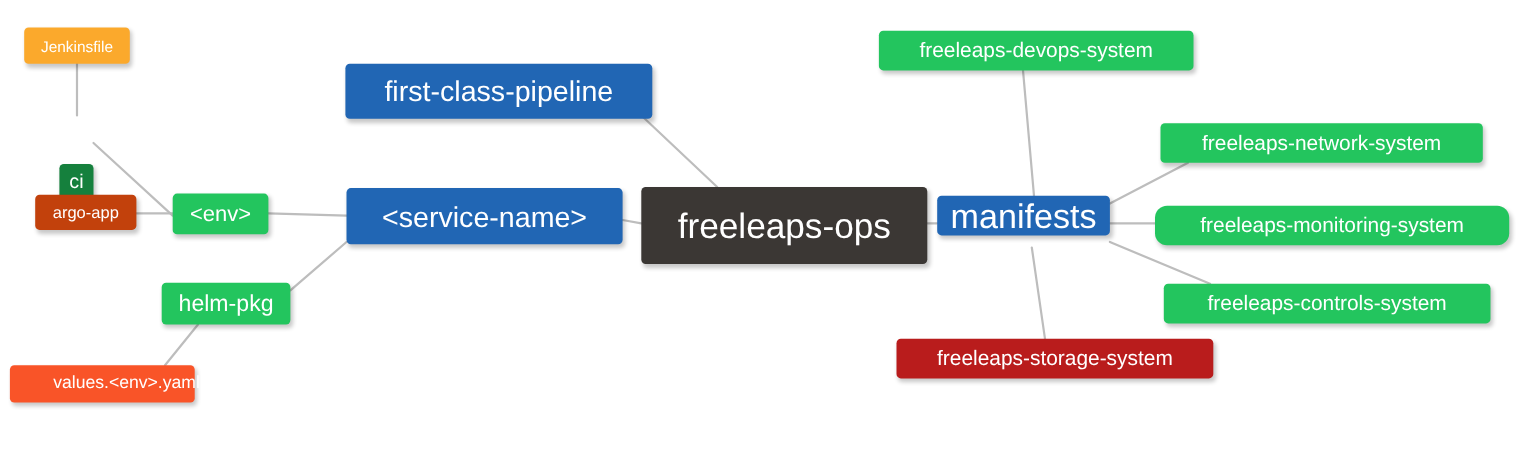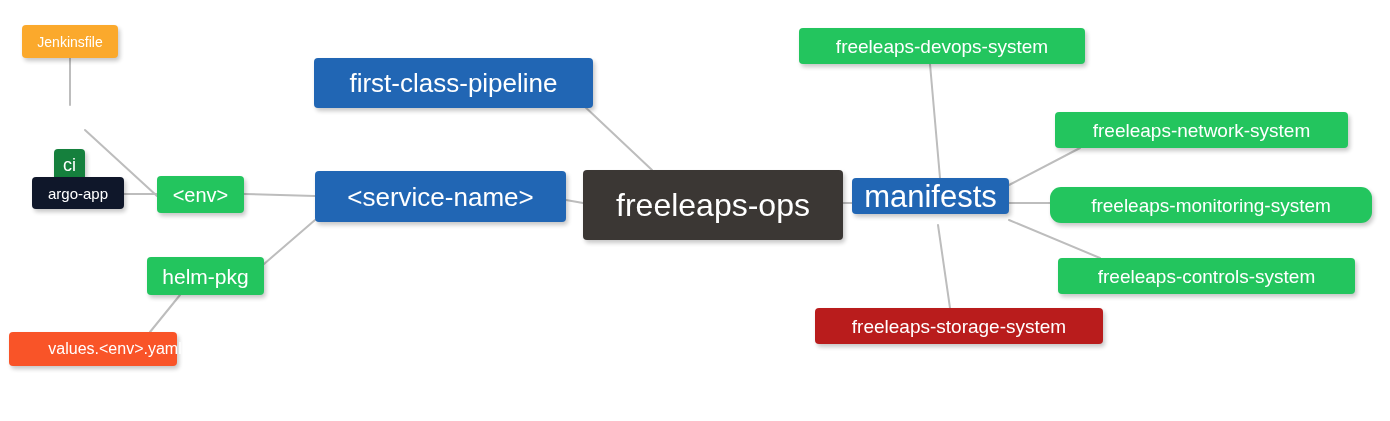--- a/index.html
+++ b/index.html
@@ -52,21 +52,21 @@
       <path d="M 843,203 L 852,203" stroke="#bdbdbd" stroke-width="2" fill="none" stroke-linecap="round"></path>
       <path d="M 940,178 L 930,64" stroke="#bdbdbd" stroke-width="2" fill="none" stroke-linecap="round"></path>
       <path d="M 1009,185 L 1080,148" stroke="#bdbdbd" stroke-width="2" fill="none" stroke-linecap="round"></path>
       <path d="M 1009,203 L 1050,203" stroke="#bdbdbd" stroke-width="2" fill="none" stroke-linecap="round"></path>
       <path d="M 1009,220 L 1100,258" stroke="#bdbdbd" stroke-width="2" fill="none" stroke-linecap="round"></path>
       <path d="M 938,225 L 950,308" stroke="#bdbdbd" stroke-width="2" fill="none" stroke-linecap="round"></path>
     </svg>
   <div id="nodes">
       <div class="node" style="left: 22px; top: 25px; width: 96px; height: 33px; background: rgb(251, 169, 44); font-size: 14px;">Jenkinsfile</div>
       <div class="node" style="left: 54px; top: 105px; width: 31px; height: 32px; background: #15803d; font-size: 18px; margin-top: 44px;">ci</div>
-      <div class="node" style="left: 32px; top: 177px; width: 92px; height: 32px; background: #0f172a; font-size: 15px;">argo-app</div>
+      <div class="node" style="left: 32px; top: 177px; width: 92px; height: 32px; background: #c2410c; font-size: 15px;">argo-app</div>
       <div class="node" style="left: 157px; top: 176px; width: 87px; height: 37px; background: rgb(35, 197, 94); font-size: 20px;">&lt;env&gt;</div>
       <div class="node" style="left: 315px; top: 171px; width: 251px; height: 51px; background: rgb(33, 102, 180); font-size: 26px;">&lt;service-name&gt;</div>
       <div class="node" style="left: 314px; top: 38px; width: 279px; height: 50px; background: rgb(33, 102, 180); font-size: 26px; margin-top: 20px;">first-class-pipeline</div>
       <div class="node" style="left: 147px; top: 257px; width: 117px; height: 38px; background: rgb(35, 197, 94); font-size: 21px;">helm-pkg</div>
       <div class="node" style="left: 9px; top: 332px; width: 168px; height: 34px; background: rgb(249, 84, 40); font-size: 16px; padding-left: 44px;">values.&lt;env&gt;.yaml</div>
       <div class="node" style="left: 583px; top: 170px; width: 260px; height: 70px; background: rgb(59, 55, 52); font-size: 32px;">freeleaps-ops</div>
       <div class="node" style="left: 852px; top: 178px; width: 157px; height: 36px; background: rgb(33, 102, 180); font-size: 31px;">manifests</div>
       <div class="node" style="left: 799px; top: 28px; width: 286px; height: 36px; background: rgb(35, 197, 94); font-size: 19px;">freeleaps-devops-system</div>
       <div class="node" style="left: 1055px; top: 112px; width: 293px; height: 36px; background: rgb(35, 197, 94); font-size: 19px;">freeleaps-network-system</div>
       <div class="node" style="left: 1050px; top: 187px; width: 322px; height: 36px; background: rgb(35, 197, 94); font-size: 19px; border-radius: 11px;">freeleaps-monitoring-system</div>

